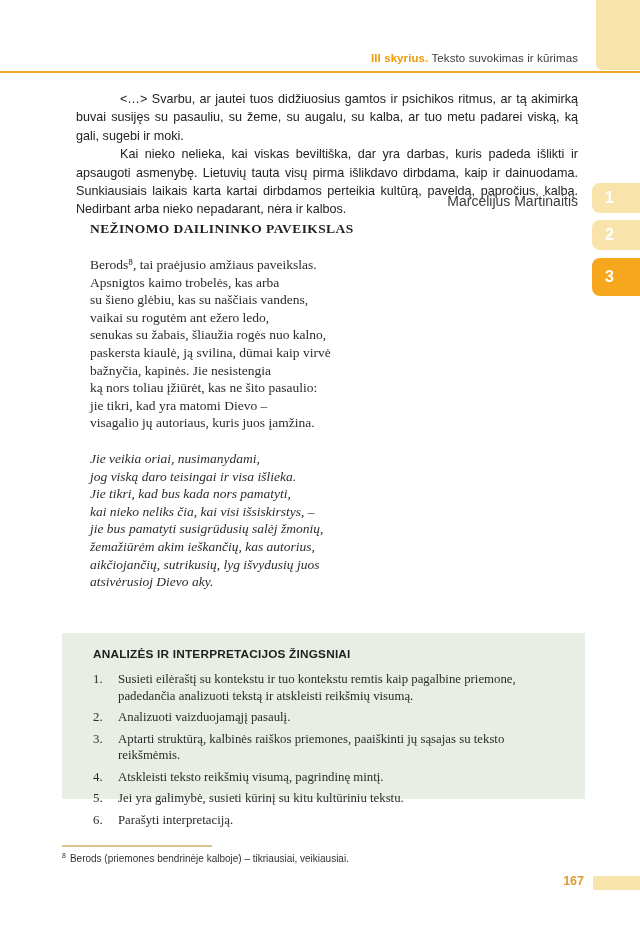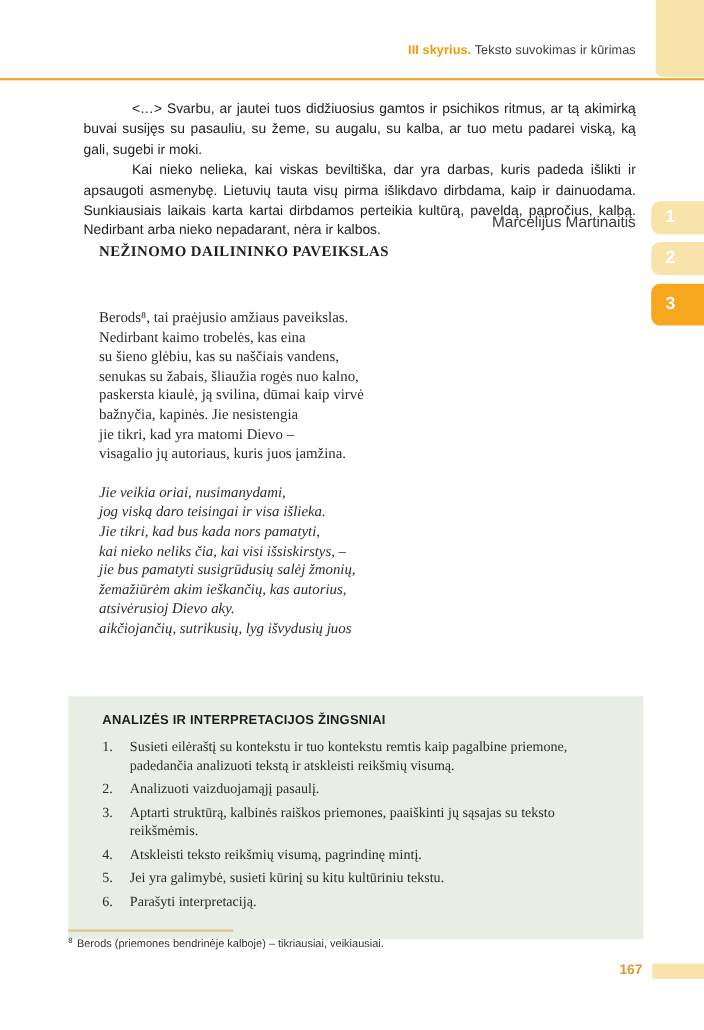--- a/index.html
+++ b/index.html
@@ -18,21 +18,21 @@
     width:44px; height:70px;
     background:#f8e3ab;
     border-radius:0 0 0 6px;
   }
   .header-rule {
     position:absolute; top:71px; left:0;
     width:640px; height:2px;
     background:#eda726;
   }
   .header-line {
-    position:absolute; top:40px; right:62px;
+    position:absolute; top:52px; right:62px;
     font-size:11.5px; letter-spacing:.1px;
     white-space:nowrap;
     padding-left:11px;
   }
   .chapter-label { color:#f09a05; font-weight:bold; }
   .chapter-title { color:#3b3b3b; }
 
   
   .quote {
     position:absolute; left:76px; top:90px; width:502px;
@@ -48,28 +48,28 @@
   
   .poem-title {
     position:absolute; left:90px; top:221px;
     font-family:"Liberation Serif","DejaVu Serif",serif;
     font-weight:bold; font-size:13.5px; letter-spacing:.4px;
     color:#1f1f1f;
   }
   .poem {
     position:absolute; left:90px; top:256px;
     font-family:"Liberation Serif","DejaVu Serif",serif;
-    font-size:13.5px; line-height:17.6px; color:#2b2b2b;margin-top:24px;
+    font-size:13.5px; line-height:17.6px; color:#2b2b2b;
   }
   .stanza-2 { margin-top:18px;font-style:italic; }
 
   
   .steps-box {
     position:absolute; left:62px; top:633px;
-    width:523px; height:221px;
+    width:523px; height:166px;
     background:#e9eee4;
     box-sizing:border-box;
     padding:14px 30px 0 31px;
   }
   .steps-title {
     font-size:11.8px; font-weight:bold; letter-spacing:.2px;
     color:#1e1e1e; margin-bottom:10px;
   }
   .steps-list {
     font-family:"Liberation Serif","DejaVu Serif",serif;
@@ -130,38 +130,40 @@
   <p>&lt;…&gt; Svarbu, ar jautei tuos didžiuosius gamtos ir psichikos ritmus, ar tą akimirką buvai susijęs su pasauliu, su žeme, su augalu, su kalba, ar tuo metu padarei viską, ką gali, sugebi ir moki.</p>
       <p>Kai nieko nelieka, kai viskas beviltiška, dar yra darbas, kuris padeda išlikti ir apsaugoti asmenybę. Lietuvių tauta visų pirma išlikdavo dirbdama, kaip ir dainuodama. Sunkiausiais laikais karta kartai dirbdamos perteikia kultūrą, paveldą, papročius, kalbą. Nedirbant arba nieko nepadarant, nėra ir kalbos.</p>
     </div>
   <div class="attribution">Marcelijus Martinaitis</div>
 
   <div class="poem-title">NEŽINOMO DAILININKO PAVEIKSLAS</div>
   <div class="poem">
     <div class="stanza">
 
     <div>Berods⁸, tai praėjusio amžiaus paveikslas.</div>
-        <div>Nedirbant kaimo trobelės, kas eina</div>
+        <div>Apsnigtos kaimo trobelės, kas arba</div>
         <div>su šieno glėbiu, kas su naščiais vandens,</div>
+        <div>vaikai su rogutėm ant ežero ledo,</div>
         <div>senukas su žabais, šliaužia rogės nuo kalno,</div>
         <div>paskersta kiaulė, ją svilina, dūmai kaip virvė</div>
         <div>bažnyčia, kapinės. Jie nesistengia</div>
+        <div>ką nors toliau įžiūrėt, kas ne šito pasaulio:</div>
         <div>jie tikri, kad yra matomi Dievo –</div>
         <div>visagalio jų autoriaus, kuris juos įamžina.</div>
       </div>
     <div class="stanza stanza-2">
 
     <div>Jie veikia oriai, nusimanydami,</div>
         <div>jog viską daro teisingai ir visa išlieka.</div>
         <div>Jie tikri, kad bus kada nors pamatyti,</div>
         <div>kai nieko neliks čia, kai visi išsiskirstys, –</div>
         <div>jie bus pamatyti susigrūdusių salėj žmonių,</div>
         <div>žemažiūrėm akim ieškančių, kas autorius,</div>
+        <div>aikčiojančių, sutrikusių, lyg išvydusių juos</div>
         <div>atsivėrusioj Dievo aky.</div>
-        <div>aikčiojančių, sutrikusių, lyg išvydusių juos</div>
       </div>
   </div>
 
   <div class="steps-box">
     <div class="steps-title">ANALIZĖS IR INTERPRETACIJOS ŽINGSNIAI</div>
     <div class="steps-list">
 
         <div class="step-item">
           <span class="step-num">1.</span>
           <span class="step-text">Susieti eilėraštį su kontekstu ir tuo kontekstu remtis kaip pagalbine priemone, padedančia analizuoti tekstą ir atskleisti reikšmių visumą.</span>

